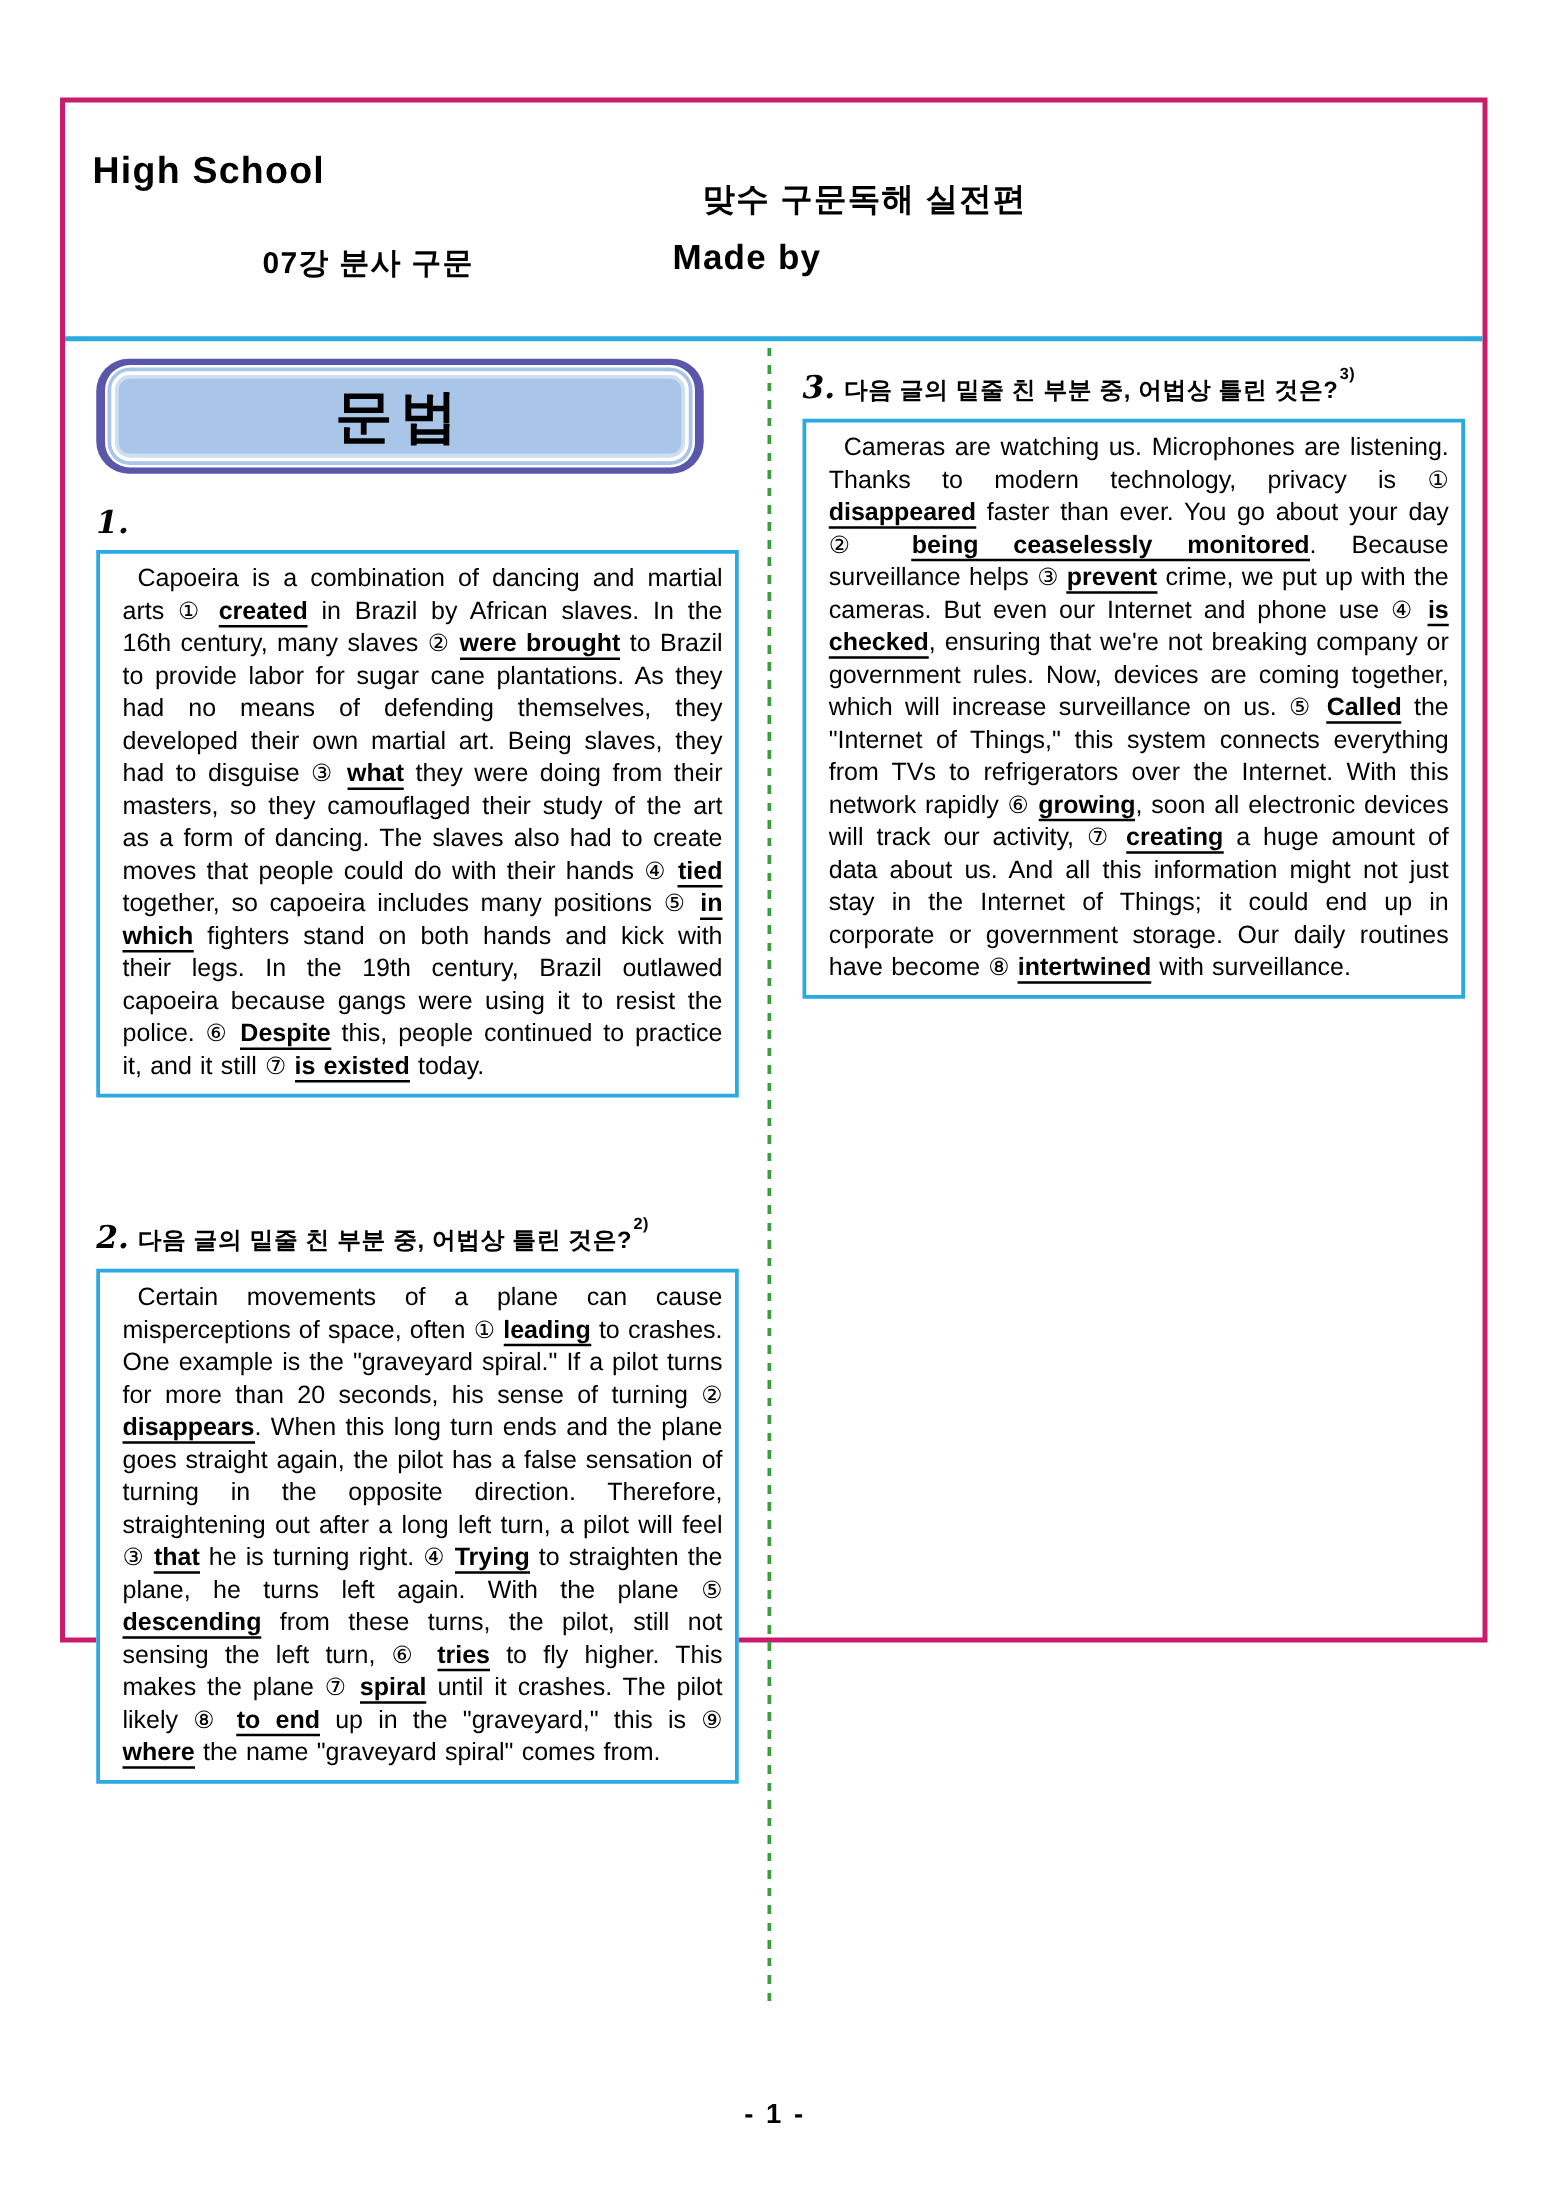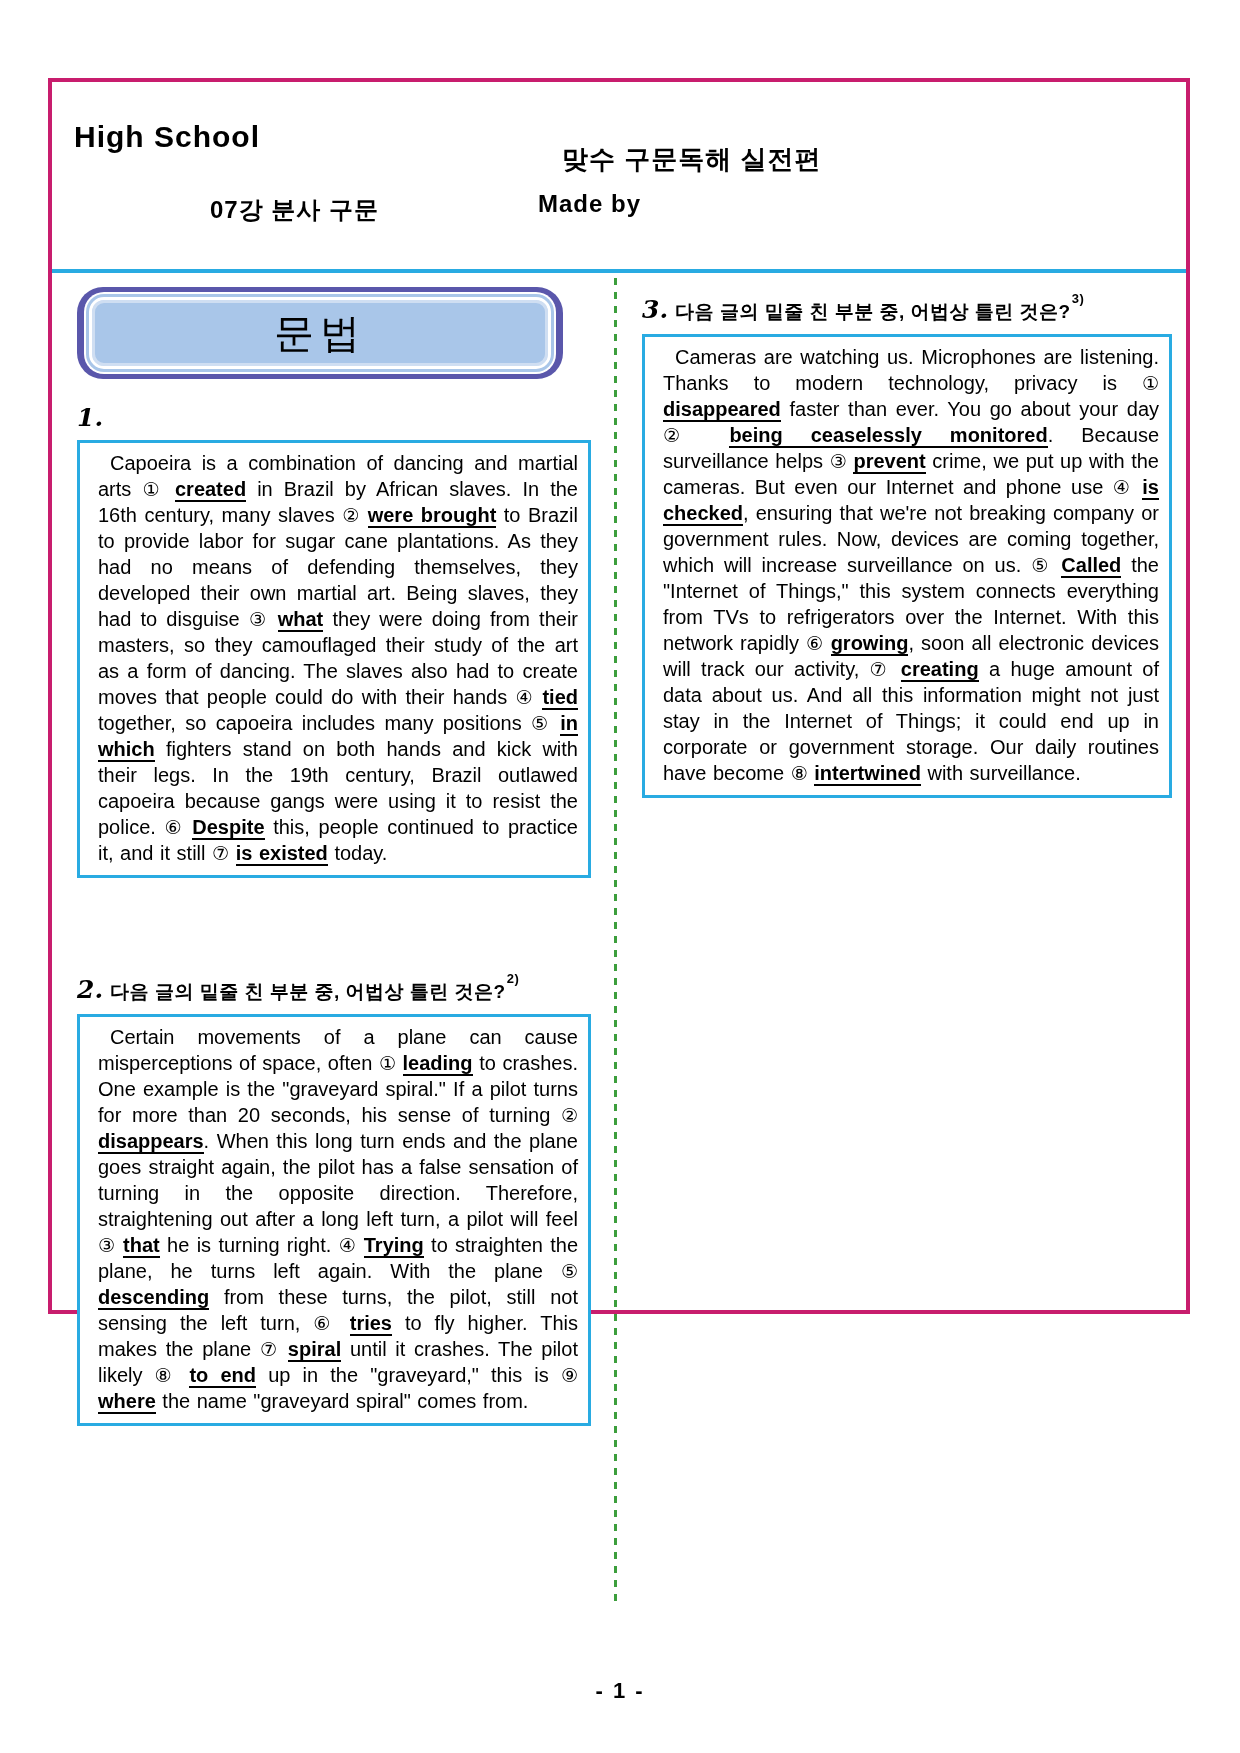--- a/index.html
+++ b/index.html
@@ -8,21 +8,21 @@
     font-family:"Liberation Sans","DejaVu Sans",sans-serif;color:#000;
   }
   .sheet{
     position:absolute;left:48px;top:78px;width:1142px;height:1236px;
     border:4px solid #c81d6d;box-sizing:border-box;background:#fff;
   }
   
   .hdr-school{position:absolute;left:22px;top:38px;font-size:30px;font-weight:bold;letter-spacing:1px;}
   .hdr-series{position:absolute;left:510px;top:44px;font-size:26px;font-weight:bold;letter-spacing:1px;margin-top:16px;}
   .hdr-lesson{position:absolute;left:158px;top:112px;font-size:24px;font-weight:bold;letter-spacing:1px;text-align:center;}
-  .hdr-madeby{position:absolute;left:486px;top:108px;font-size:24px;font-weight:bold;letter-spacing:1px;}
+  .hdr-madeby{position:absolute;left:486px;top:108px;font-size:28px;font-weight:bold;letter-spacing:1px;}
   
   .top-rule{position:absolute;left:0;right:0;top:187px;height:4px;background:#29abe2;}
   
   .col-divider{
     position:absolute;left:562px;top:196px;width:3px;height:1330px;
     background:repeating-linear-gradient(to bottom,#3c9e3c 0 7px,transparent 7px 14px);
   }
   
   .col-left{position:absolute;left:25px;top:205px;width:514px;}
   .col-right{position:absolute;left:590px;top:212px;width:530px;}
@@ -30,21 +30,21 @@
   .badge-outer{
     width:486px;height:92px;box-sizing:border-box;background:#5a57ab;
     border-radius:26px;padding:10px 12px;margin-bottom:26px;
   }
   .badge-inner{
     width:100%;height:100%;box-sizing:border-box;background:#a9c6e9;
     border:3px solid #ffffff;border-radius:15px;
     box-shadow:0 0 0 3px #a9c6e9,0 0 0 5px #ffffff,inset 0 0 0 3px #cfdef2;
     display:flex;align-items:center;justify-content:center;
   }
-  .badge-label{font-size:40px;font-weight:normal;letter-spacing:6px;line-height:1;}
+  .badge-label{font-size:46px;font-weight:bold;letter-spacing:6px;line-height:1;}
   
   .question-block{margin-top:0;}
   .col-left .question-block + .question-block{margin-top:96px;}
   .q-header{display:flex;align-items:baseline;line-height:26px;margin:0 0 9px 0;}
   .q-num{
     font-family:"DejaVu Serif","Liberation Serif",serif;
     font-style:italic;font-weight:bold;font-size:25px;margin-right:7px;
   }
   .q-prompt{font-size:19px;font-weight:bold;letter-spacing:0.5px;text-align:right;}
   .fnref{font-size:13px;font-weight:bold;position:relative;top:-8px;margin-left:1px;}

